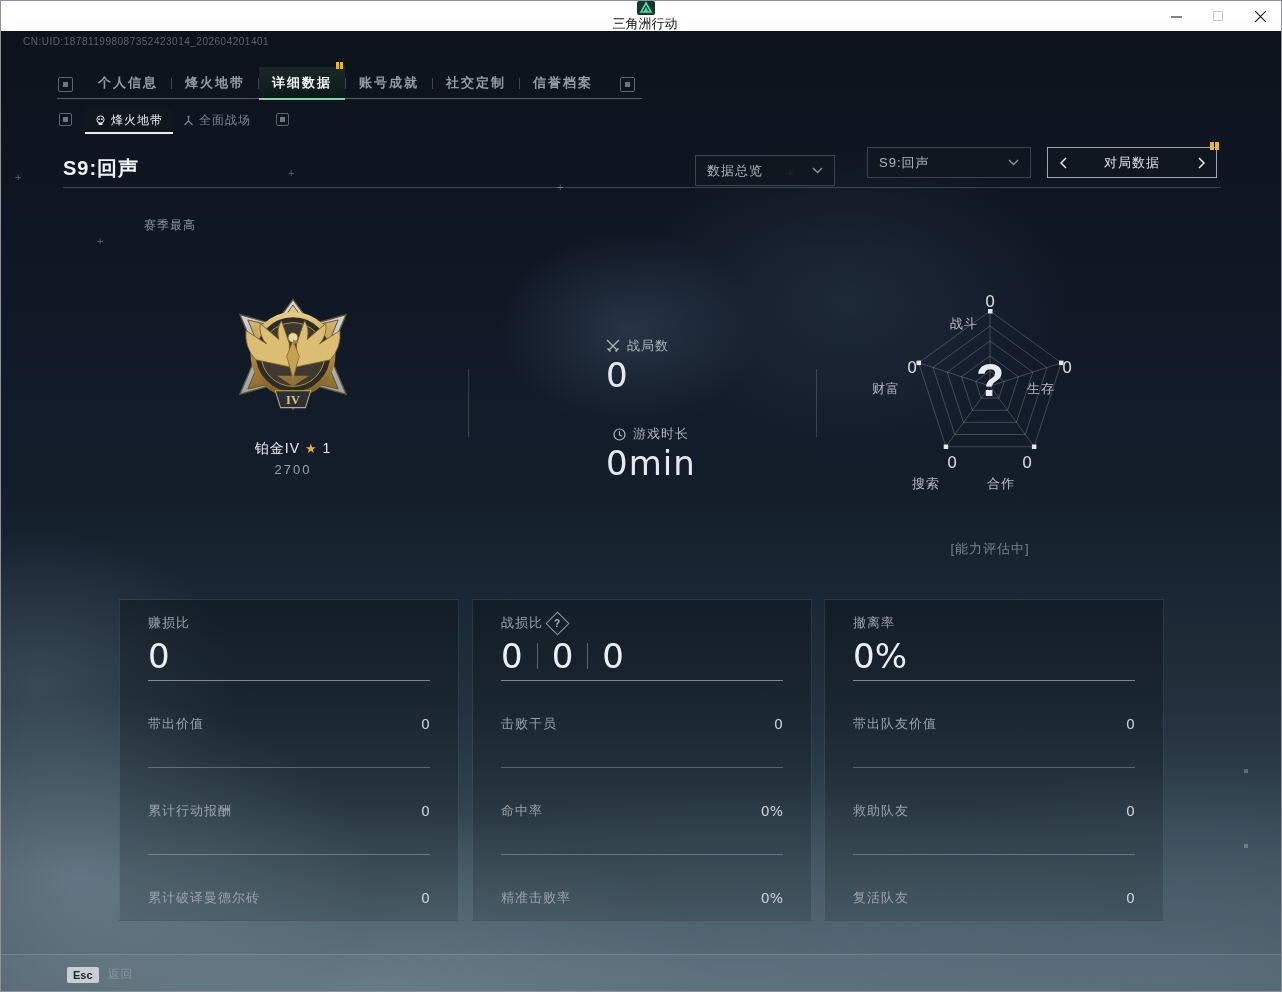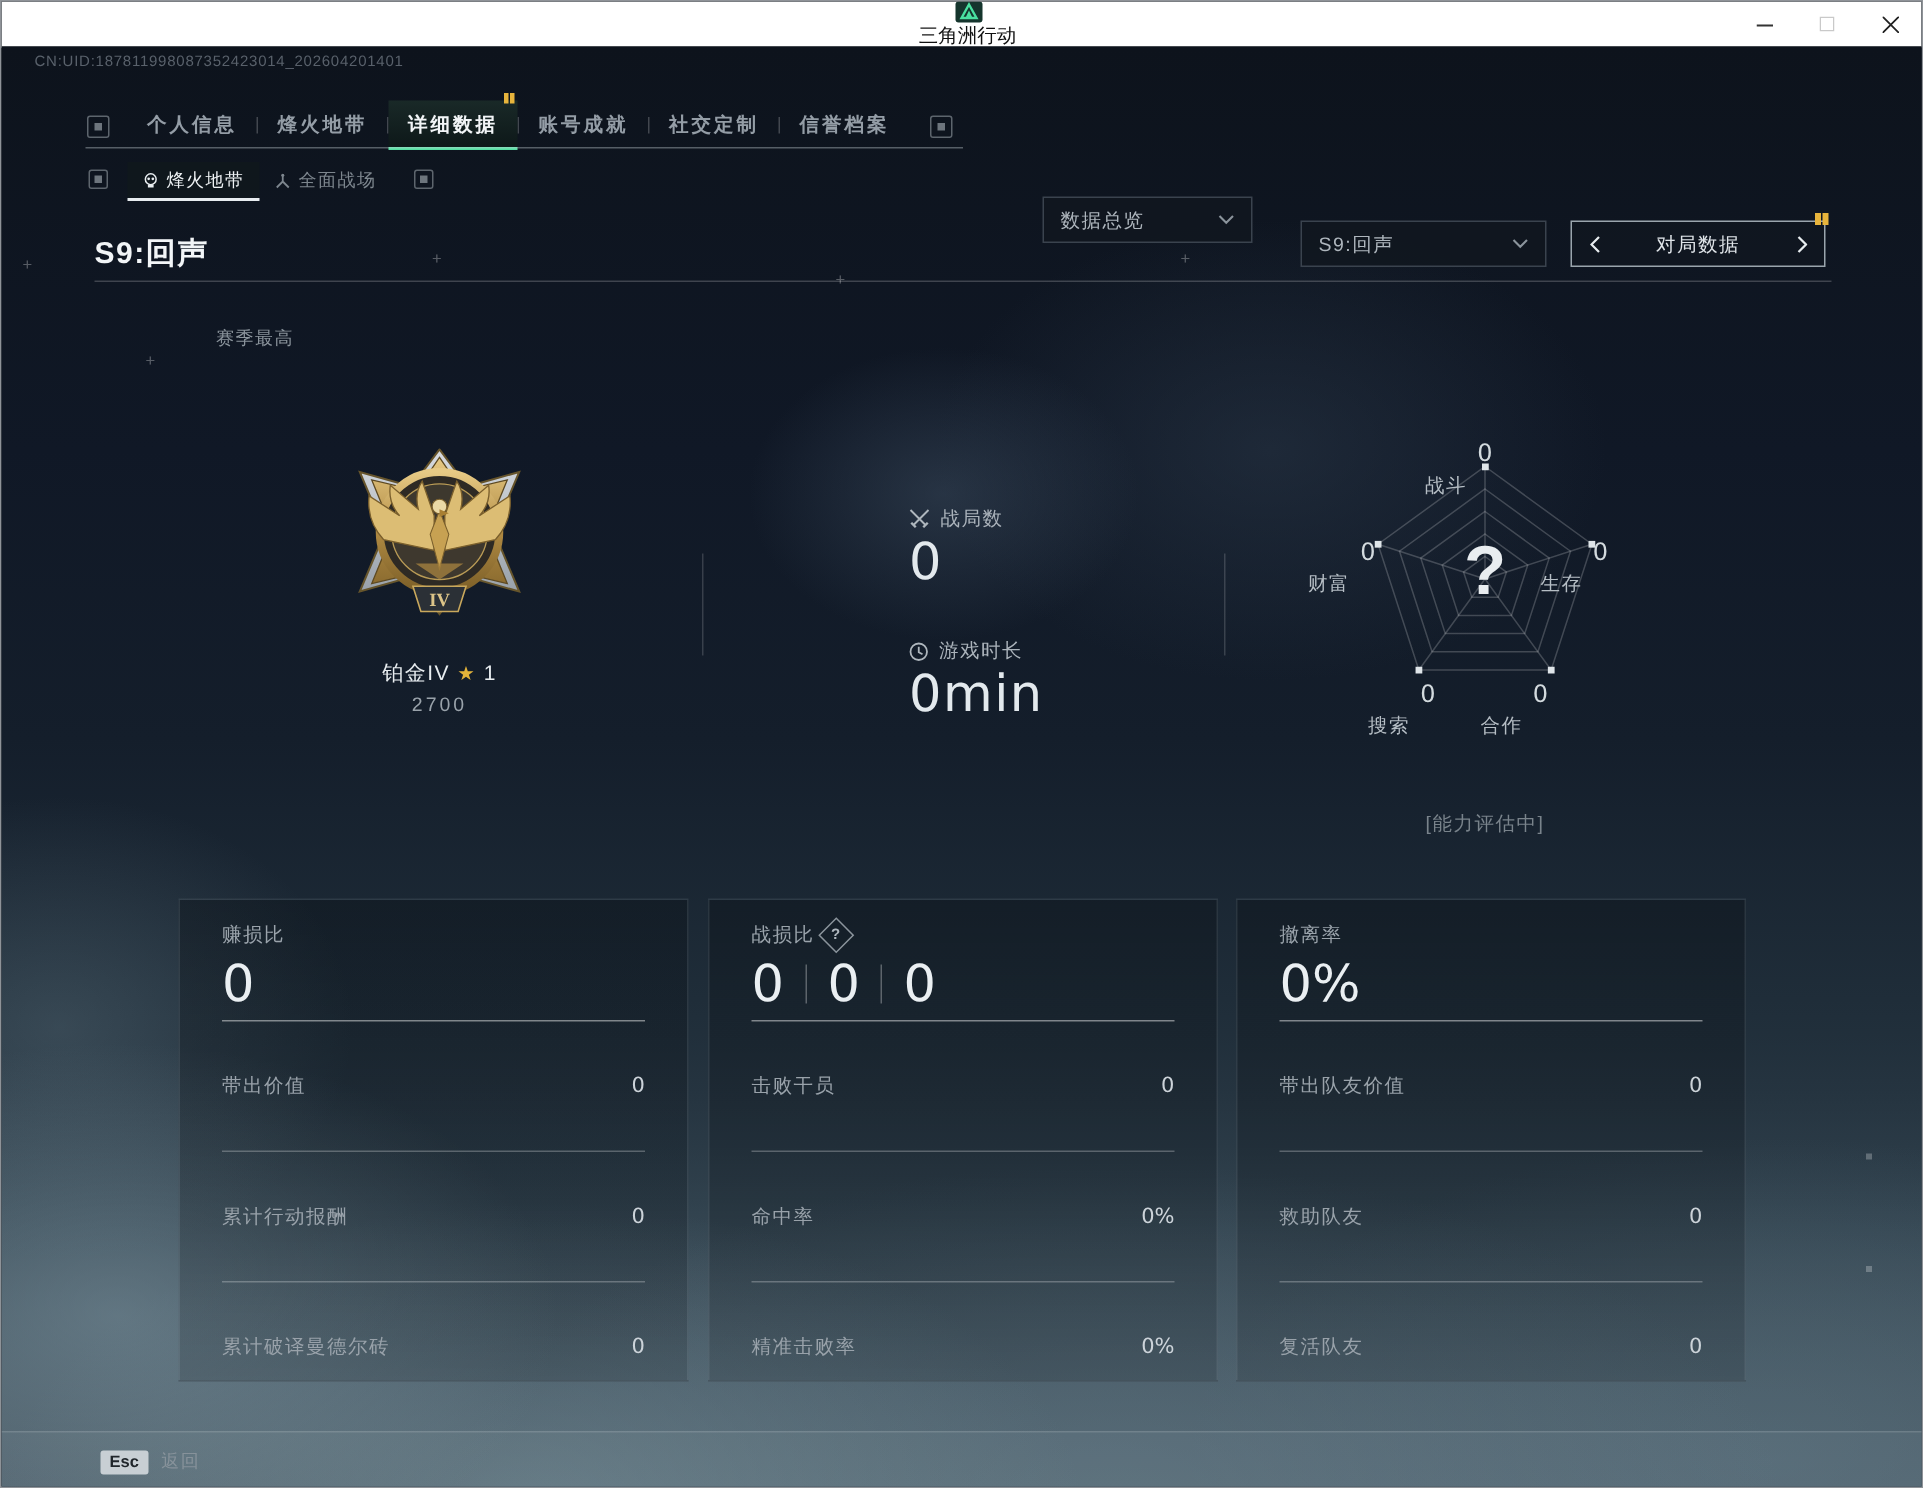--- a/index.html
+++ b/index.html
@@ -51,39 +51,39 @@
   .mtab.active{color:#eef2f4;background:rgba(16,24,28,.75);}
   .mtab.active::after{content:"";position:absolute;left:0;right:0;bottom:-2px;height:2px;background:#e7ecef;}
   
   #sectiontitle{left:62px;top:124px;font-size:20px;font-weight:bold;letter-spacing:1px;color:#f2f5f7;}
   #sectionline{left:62px;top:156px;width:1158px;height:1px;background:rgba(255,255,255,.20);}
   .cross{color:rgba(255,255,255,.30);font-size:11px;}
   
   .select{height:31px;background:rgba(17,23,31,.78);border:1px solid #3a434e;display:flex;
           align-items:center;justify-content:space-between;padding:0 11px;font-size:13px;
           letter-spacing:1px;color:#aeb6bd;cursor:pointer;box-sizing:border-box;}
-  #sel1{left:694px;top:100px;width:140px;}
+  #sel1{left:694px;top:124px;width:140px;}
   #sel2{left:866px;top:116px;width:164px;}
   #pager{left:1046px;top:116px;width:170px;height:31px;border:1px solid #9aa5ad;
          background:rgba(17,23,31,.6);display:flex;align-items:center;cursor:default;box-sizing:border-box;}
   #pager .pbtn{width:30px;height:100%;display:flex;align-items:center;justify-content:center;cursor:pointer;}
   #pager .ptext{flex:1;text-align:center;font-size:13px;letter-spacing:1px;color:#dfe4e8;}
   #pagermark{position:absolute;top:-6px;right:-3px;display:flex;gap:1px;}
   #pagermark i{display:block;width:4px;height:8px;background:#e7b43c;}
   
   #seasonbest{left:143px;top:186px;font-size:12px;letter-spacing:1px;color:#8b949c;}
   
   #medal{left:230px;top:268px;width:124px;height:134px;}
   #rankline{left:192px;top:409px;width:200px;text-align:center;font-size:14px;color:#e8edf0;letter-spacing:1px;}
   #rankline .star{color:#e2b33a;font-size:13px;}
   #rankscore{left:192px;top:431px;width:200px;text-align:center;font-size:13px;color:#99a2aa;letter-spacing:2px;}
   .vsep{width:1px;height:68px;background:rgba(255,255,255,.16);}
   #vsep1{left:467px;top:338px;}  #vsep2{left:815px;top:338px;}
   
-  .stat-label{display:flex;align-items:center;gap:7px;font-size:13px;letter-spacing:1px;color:#aab2ba;}
+  .stat-label{display:flex;align-items:center;gap:7px;font-size:13px;letter-spacing:1px;color:#aab2ba;justify-content:center;}
   .stat-big{font-size:34px;color:#e3e9ed;letter-spacing:1px;font-family:"DejaVu Sans",sans-serif;font-weight:400;}
   #matches{left:605px;top:306px;} #playtime{left:605px;top:394px;}
   
   #radar-svg{left:879px;top:245px;}
   .rlabel{width:80px;font-size:13px;letter-spacing:1px;color:#b6bec5;margin-top:40px;}
   .rvalue{width:80px;text-align:center;font-size:16px;color:#d3dade;font-family:"DejaVu Sans",sans-serif;}
   #rad-q{left:959px;top:322px;width:60px;text-align:center;font-size:46px;font-weight:bold;color:#e9edf0;}
   #evaluating{left:909px;top:509px;width:160px;text-align:center;font-size:13px;letter-spacing:1px;color:#79838b;}
   
   .panel{top:568px;width:340px;height:322px;box-sizing:border-box;padding:14px 28px 0 28px;

